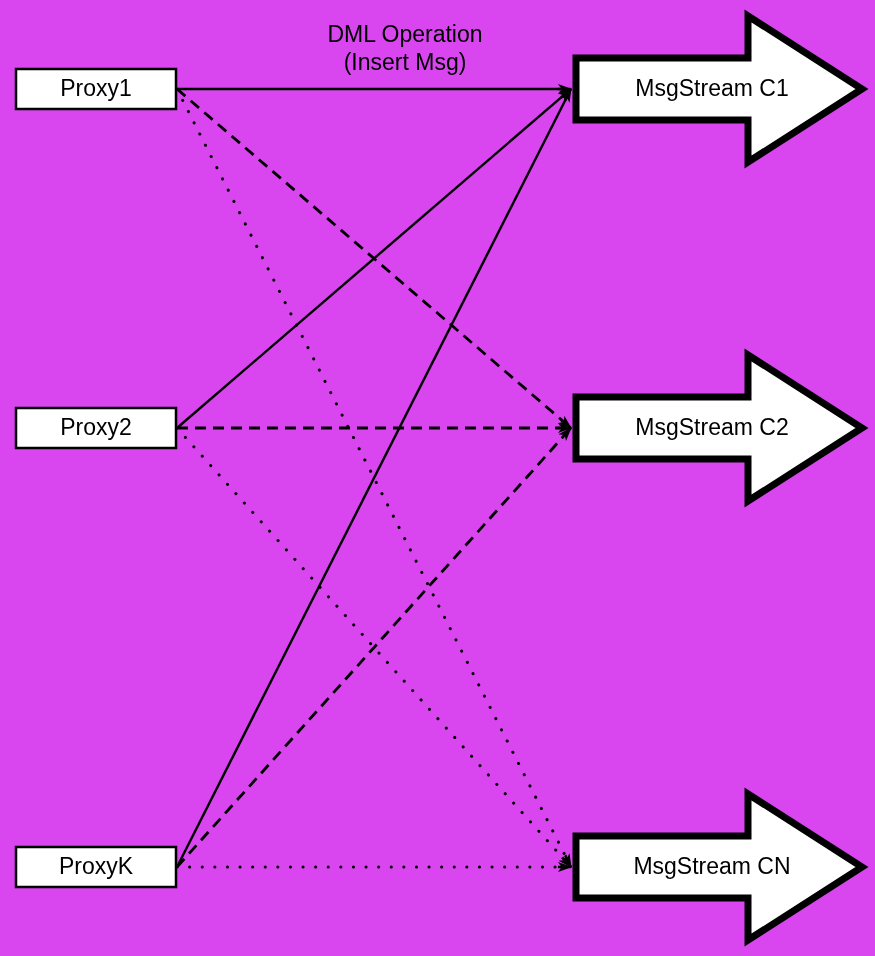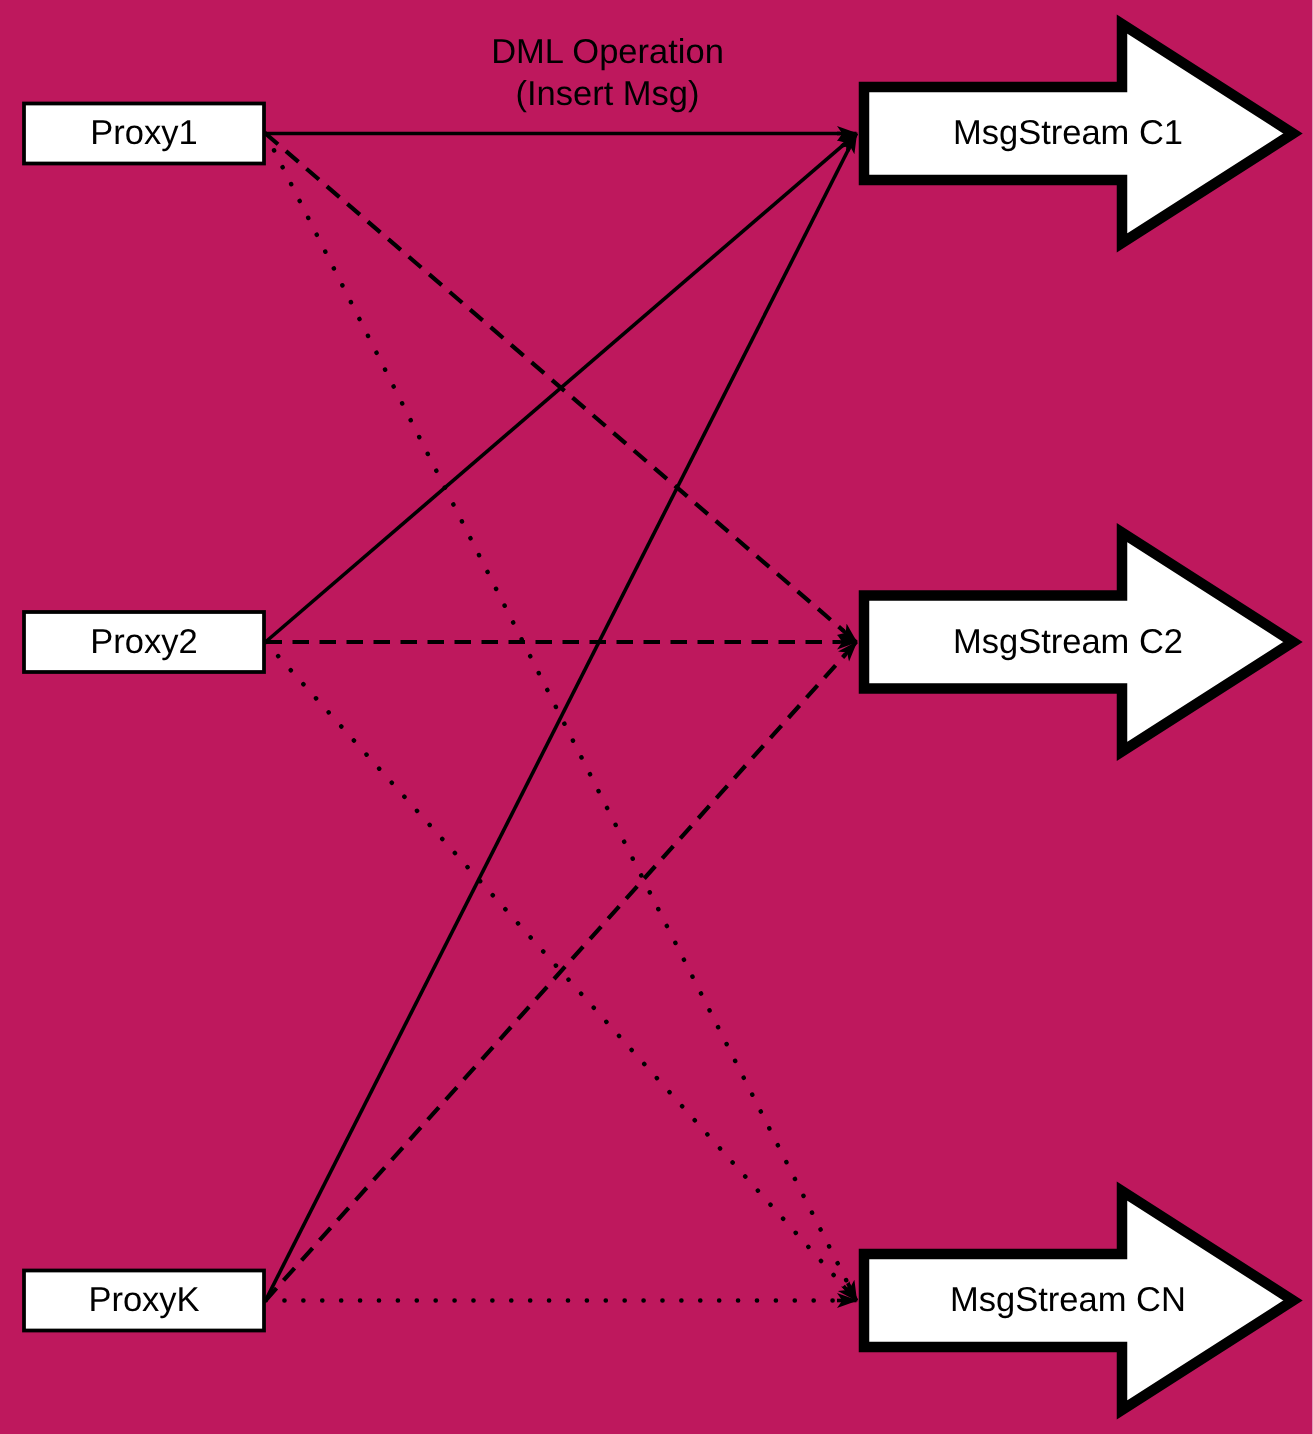--- a/index.html
+++ b/index.html
@@ -7,21 +7,21 @@
     padding: 0;
     background: #ffffff;
   }
   body {
     font-family: "Liberation Sans", sans-serif;
   }
   #diagram-root {
     position: relative;
     width: 875px;
     height: 956px;
-    background: #be185d;
+    background: #d946ef;
     overflow: hidden;
   }
   #diagram-svg {
     position: absolute;
     left: 0;
     top: 0;
     width: 875px;
     height: 956px;
     display: block;
   }

